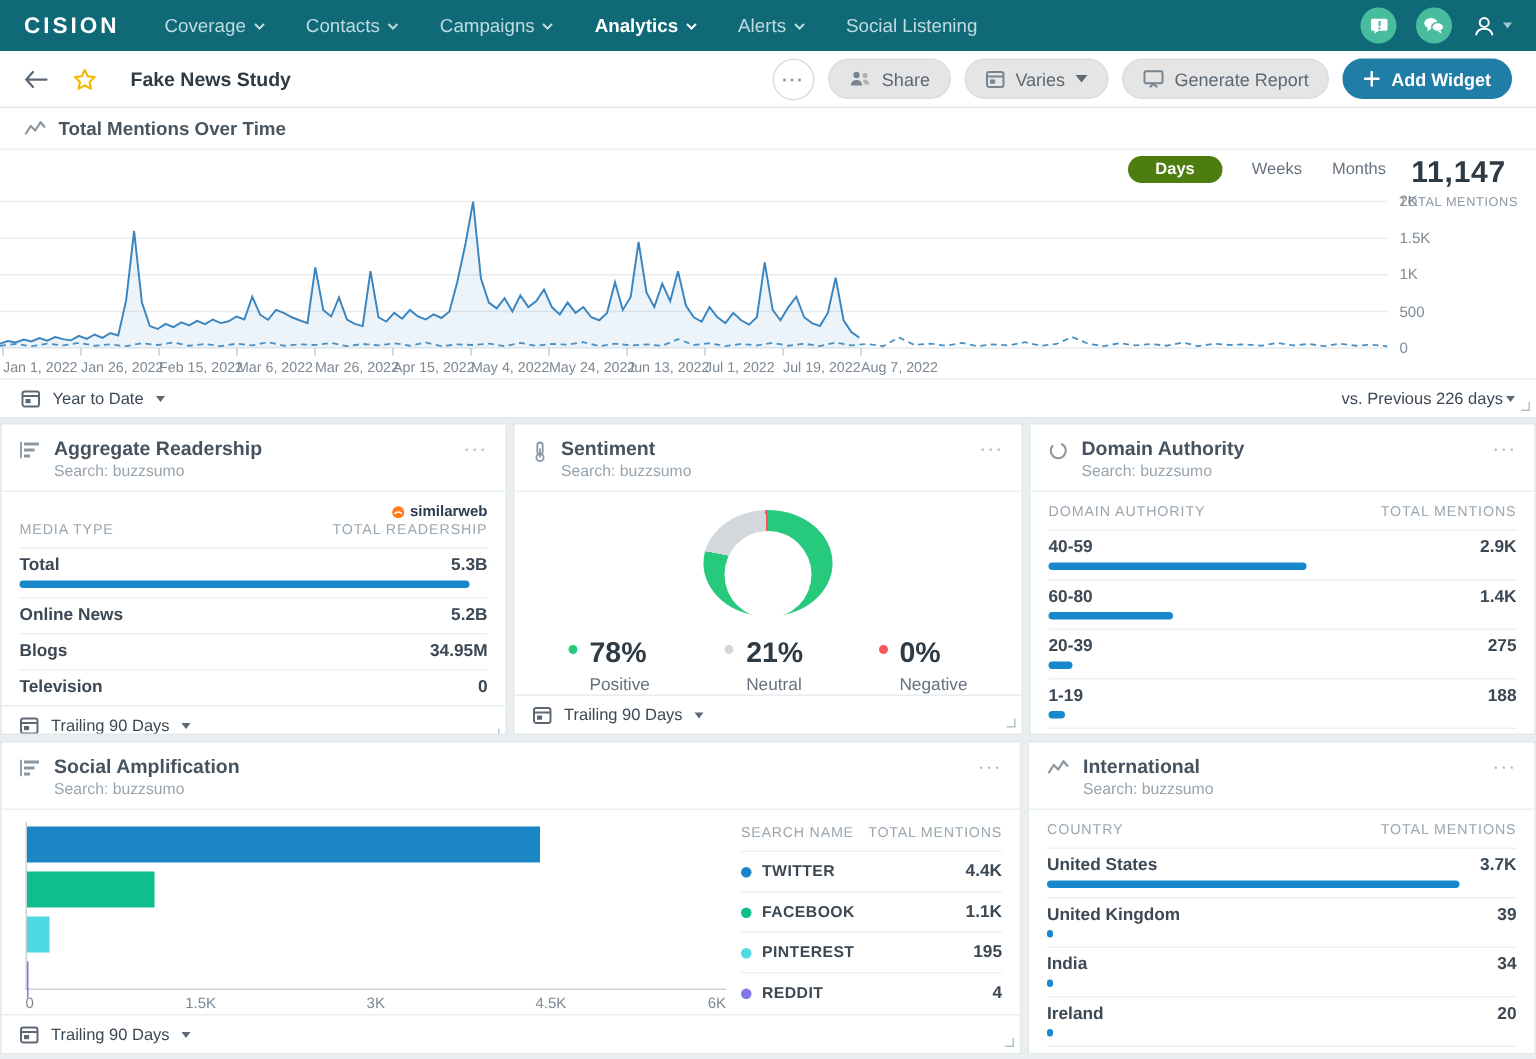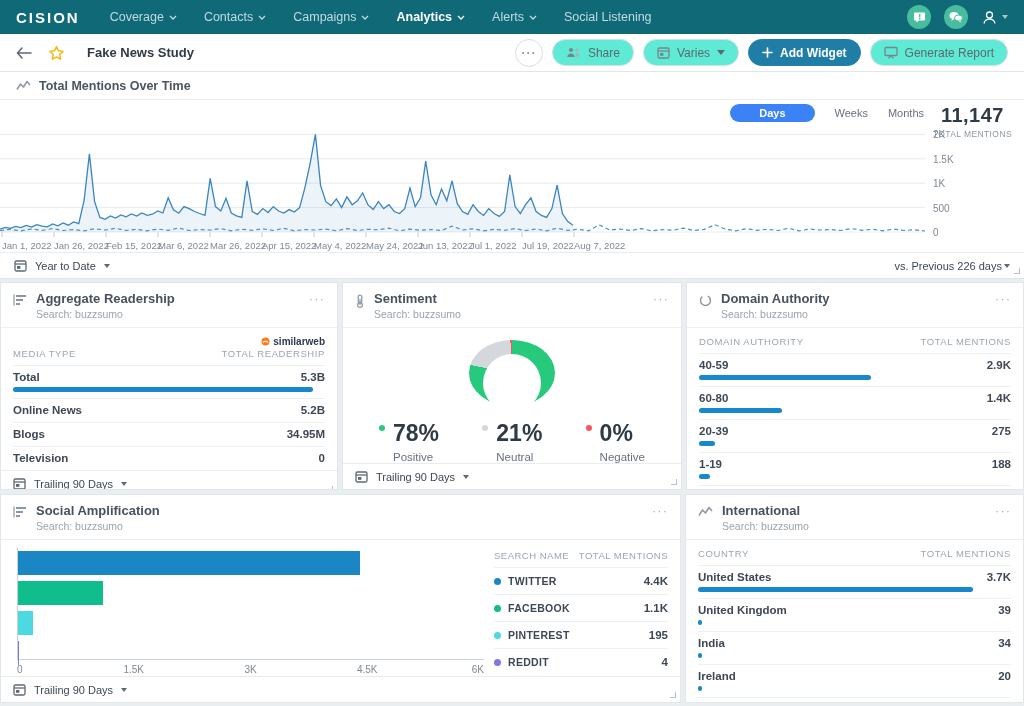--- a/index.html
+++ b/index.html
@@ -11,36 +11,36 @@
   .logo{color:#fff;font-weight:bold;font-size:15px;letter-spacing:2px;position:relative;margin-right:30px}
   .nav-item{color:#bfdbe1;font-size:12.5px;margin-right:27px;display:flex;align-items:center;gap:5px;cursor:pointer;white-space:nowrap}
   .nav-item.active{color:#fff;font-weight:bold}
   .nav-right{margin-left:auto;display:flex;align-items:center;gap:13px}
   .circle-btn{width:24px;height:24px;border-radius:50%;background:#47bd9e;display:flex;align-items:center;justify-content:center;cursor:pointer}
   .user-wrap{display:flex;align-items:center;gap:4px;cursor:pointer}
   
   .toolbar{height:38px;background:#fff;border-bottom:1px solid #e0e6e9;display:flex;align-items:center;padding:0 16px;gap:16px}
   .page-title{font-size:13px;font-weight:bold;color:#2e3a44;margin-left:6px}
   .tb-right{margin-left:auto;display:flex;align-items:center;gap:9px}
-  .pill{height:27px;border:1px solid #d8dee2;border-radius:14px;background:#5eead4;display:flex;align-items:center;gap:7px;padding:0 13px;font-size:12px;color:#5c6974;cursor:pointer;white-space:nowrap}
+  .pill{height:27px;border:1px solid #d8dee2;border-radius:14px;background:#e5e5e5;display:flex;align-items:center;gap:7px;padding:0 13px;font-size:12px;color:#5c6974;cursor:pointer;white-space:nowrap}
   .pill.primary{background:#207ea6;border-color:#207ea6;color:#fff;font-weight:bold}
   .round-btn{width:28px;height:28px;border:1px solid #d8dee2;border-radius:50%;background:#fff;color:#8c98a4;display:flex;align-items:center;justify-content:center;font-weight:bold;letter-spacing:1px;cursor:pointer;font-size:12px}
   .caret-d{width:0;height:0;border-left:4px solid transparent;border-right:4px solid transparent;border-top:5px solid #5c6974;display:inline-block}
   .caret-sm{width:0;height:0;border-left:3.5px solid transparent;border-right:3.5px solid transparent;border-top:4.5px solid #5c6974;display:inline-block}
   
   .chart-card{background:#fff;border-bottom:1px solid #dfe5e8}
   .mc-header{height:28px;display:flex;align-items:center;gap:8px;padding:0 16px;border-bottom:1px solid #eceff1}
   .mc-title{font-size:12.5px;font-weight:bold;color:#49555f}
   .mentions-body{position:relative;height:152px}
   .plot-wrap{position:absolute;left:0;top:10px;width:925px;height:128px}
   .ylab{position:absolute;font-size:10px;color:#7d8994}
   .xlab{position:absolute;top:140px;font-size:9.5px;color:#7d8994;white-space:nowrap}
   .toggle{position:absolute;top:4px;right:100px;display:flex;align-items:center;gap:20px;font-size:11px;color:#66727d}
   .toggle .tg{cursor:pointer;padding:3px 0}
-  .toggle .tg.on{background:#3b82f6;color:#fff;border-radius:12px;padding:3px 29px;font-weight:bold}
+  .toggle .tg.on{background:#4d7c0f;color:#fff;border-radius:12px;padding:3px 18px;font-weight:bold}
   .total-block{position:absolute;top:4px;right:12px;text-align:center}
   .total-num{font-size:20px;font-weight:bold;color:#2e3a44;letter-spacing:.5px}
   .total-lab{font-size:8.5px;color:#8c98a4;letter-spacing:.4px;margin-top:2px}
   .mc-footer{height:26px;border-top:1px solid #e8ecef;display:flex;align-items:center;padding:0 14px;gap:8px;font-size:11px;color:#3c4854;position:relative}
   .mc-footer .right{margin-left:auto;display:flex;align-items:center;gap:2px}
   
   .row{display:flex;gap:4px;margin-top:3px}
   .card{background:#fff;border:1px solid #e2e8ea;display:flex;flex-direction:column;overflow:hidden;position:relative}
   .card-header{display:flex;align-items:flex-start;gap:9px;padding:9px 12px 7px;border-bottom:1px solid #eceff1}
   .w-title{font-size:13px;font-weight:bold;color:#46525e;line-height:1.1}
@@ -57,21 +57,21 @@
   .val{font-size:11.5px;font-weight:bold;color:#3c4854}
   .hbar{height:5px;border-radius:2.5px;background:#1788cc;margin-top:4px}
   .card-footer{border-top:1px solid #e8ecef;height:26px;display:flex;align-items:center;gap:8px;padding:0 12px;font-size:11px;color:#3c4854;position:relative;flex:0 0 auto;margin-top:auto}
   .resize{position:absolute;right:4px;bottom:4px;width:6px;height:6px;border-right:1.5px solid #b7c1c8;border-bottom:1.5px solid #b7c1c8}
   
   .donut{width:86px;height:86px;border-radius:50%;margin:12px auto 14px;position:relative}
   .donut-hole{position:absolute;left:14px;top:14px;width:58px;height:58px;border-radius:50%;background:#fff}
   .sent-legend{display:flex;justify-content:space-between;padding:0 36px;flex:1}
   .sl-item{display:flex;gap:8px;align-items:flex-start}
   .ring{width:5px;height:5px;border-radius:50%;border:3.5px solid #27ca7d;background:#fff;margin-top:5px}
-  .sl-pct{font-size:23px;font-weight:bold;color:#2e3a44}
+  .sl-pct{font-size:19px;font-weight:bold;color:#2e3a44}
   .sl-lab{font-size:11.5px;color:#66727d;margin-top:4px}
   
   .sa-body{display:flex;flex:1}
   .sa-chart{flex:1;position:relative;margin:8px 10px 0 16px}
   .sa-plot{position:relative;height:112px;border-left:1px solid #c9d2d8;border-bottom:1px solid #c9d2d8}
   .sa-bar{position:absolute;left:0;height:24px}
   .sa-xlab{position:absolute;top:116px;font-size:10px;color:#7d8994}
   .sa-legend{width:186px;padding:6px 12px 0 0}
   .sa-lhead{display:flex;justify-content:space-between;font-size:9.5px;color:#9aa6b0;letter-spacing:.5px;padding:4px 0 6px}
   .sa-lrow{display:flex;align-items:center;border-top:1px solid #eef1f4;padding:7px 0}
@@ -166,32 +166,32 @@
     </div>
     <div class="pill">
       <svg width="13" height="13" viewBox="0 0 13 13">
           <rect x="1" y="2" width="11" height="10" rx="1.5" fill="none" stroke="#78848f" stroke-width="1.3"></rect>
           <line x1="1" y1="5" x2="12" y2="5" stroke="#78848f" stroke-width="1.3"></line>
           <rect x="3" y="7" width="3.4" height="2.8" fill="#78848f"></rect>
         </svg>
       <span>Varies</span>
       <span class="caret-d"></span>
     </div>
-    <div class="pill primary">
-      <svg width="11" height="11" viewBox="0 0 11 11">
-          <path d="M5.5 1v9M1 5.5h9" stroke="#fff" stroke-width="1.6" stroke-linecap="round"></path>
-        </svg>
-      <span>Add Widget</span>
-    </div>
     <div class="pill">
       <svg width="14" height="13" viewBox="0 0 14 13">
           <rect x="1" y="1.5" width="12" height="8" rx="1" fill="none" stroke="#78848f" stroke-width="1.3"></rect>
           <path d="M4.5 12.2L7 9.8l2.5 2.4" fill="none" stroke="#78848f" stroke-width="1.3"></path>
         </svg>
       <span>Generate Report</span>
+    </div>
+    <div class="pill primary">
+      <svg width="11" height="11" viewBox="0 0 11 11">
+          <path d="M5.5 1v9M1 5.5h9" stroke="#fff" stroke-width="1.6" stroke-linecap="round"></path>
+        </svg>
+      <span>Add Widget</span>
     </div>
   </div>
 </div>
 
 <div class="chart-card">
   <div class="mc-header">
     <svg width="15" height="11" viewBox="0 0 15 11">
         <path d="M1 9.5L4.5 4l3 3L11 1.5l3 3.5" fill="none" stroke="#8a97a2" stroke-width="1.5" stroke-linejoin="round"></path>
       </svg>
     <span class="mc-title">Total Mentions Over Time</span>

